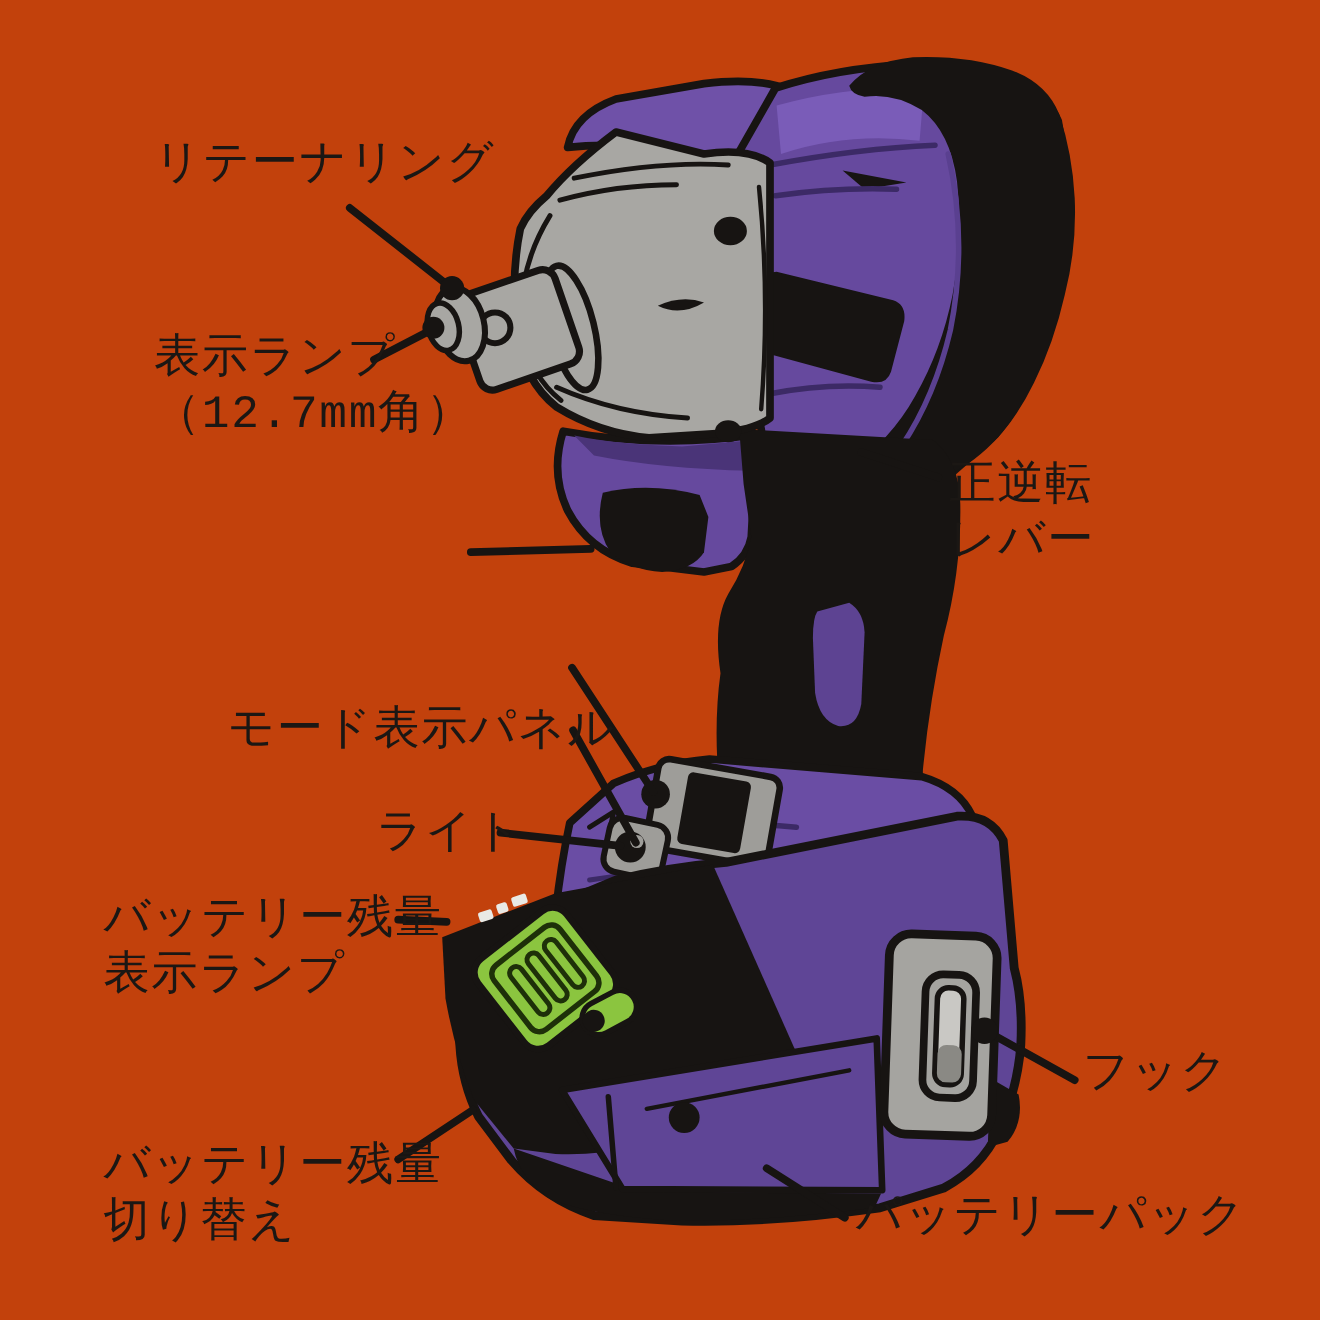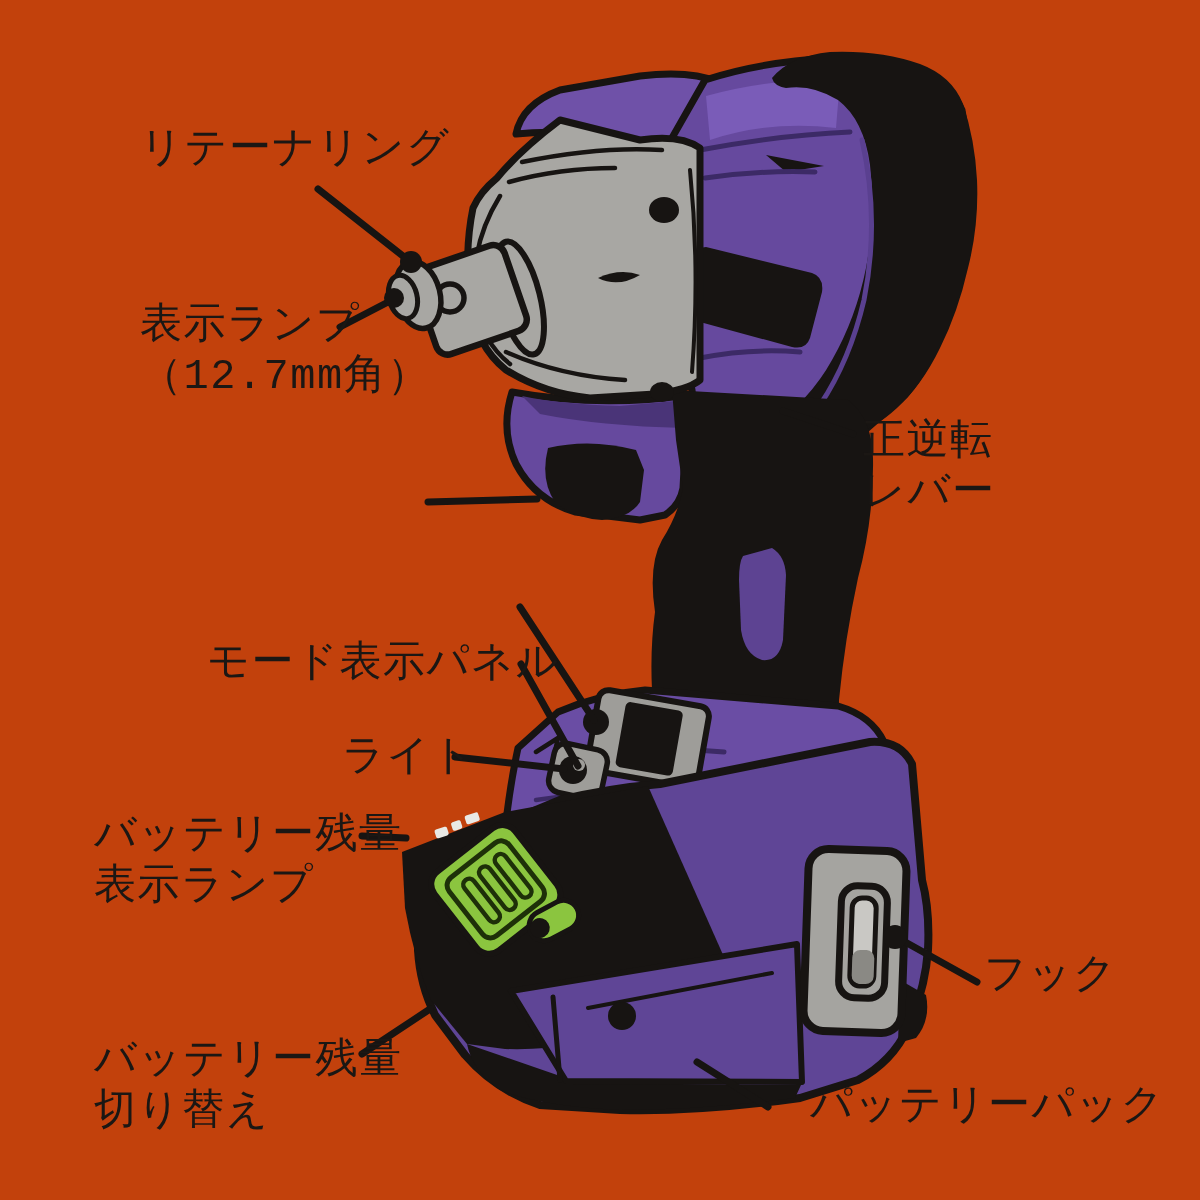--- a/index.html
+++ b/index.html
@@ -166,17 +166,17 @@
 
   <div class="lbl" style="left:863px;top:417px;">
     <span>正逆転</span>
     <span>レバー</span>
   </div>
 
   <div class="lbl" style="left:984px;top:951px;text-align:right;">
     <span>フック</span>
   </div>
 
-  <div class="lbl" style="left:810px;top:1082px;text-align:center;">
+  <div class="lbl" style="left:778px;top:1082px;text-align:center;">
     <span>パッテリーパック</span>
   </div>
 
 </div>
 
 </body></html>

